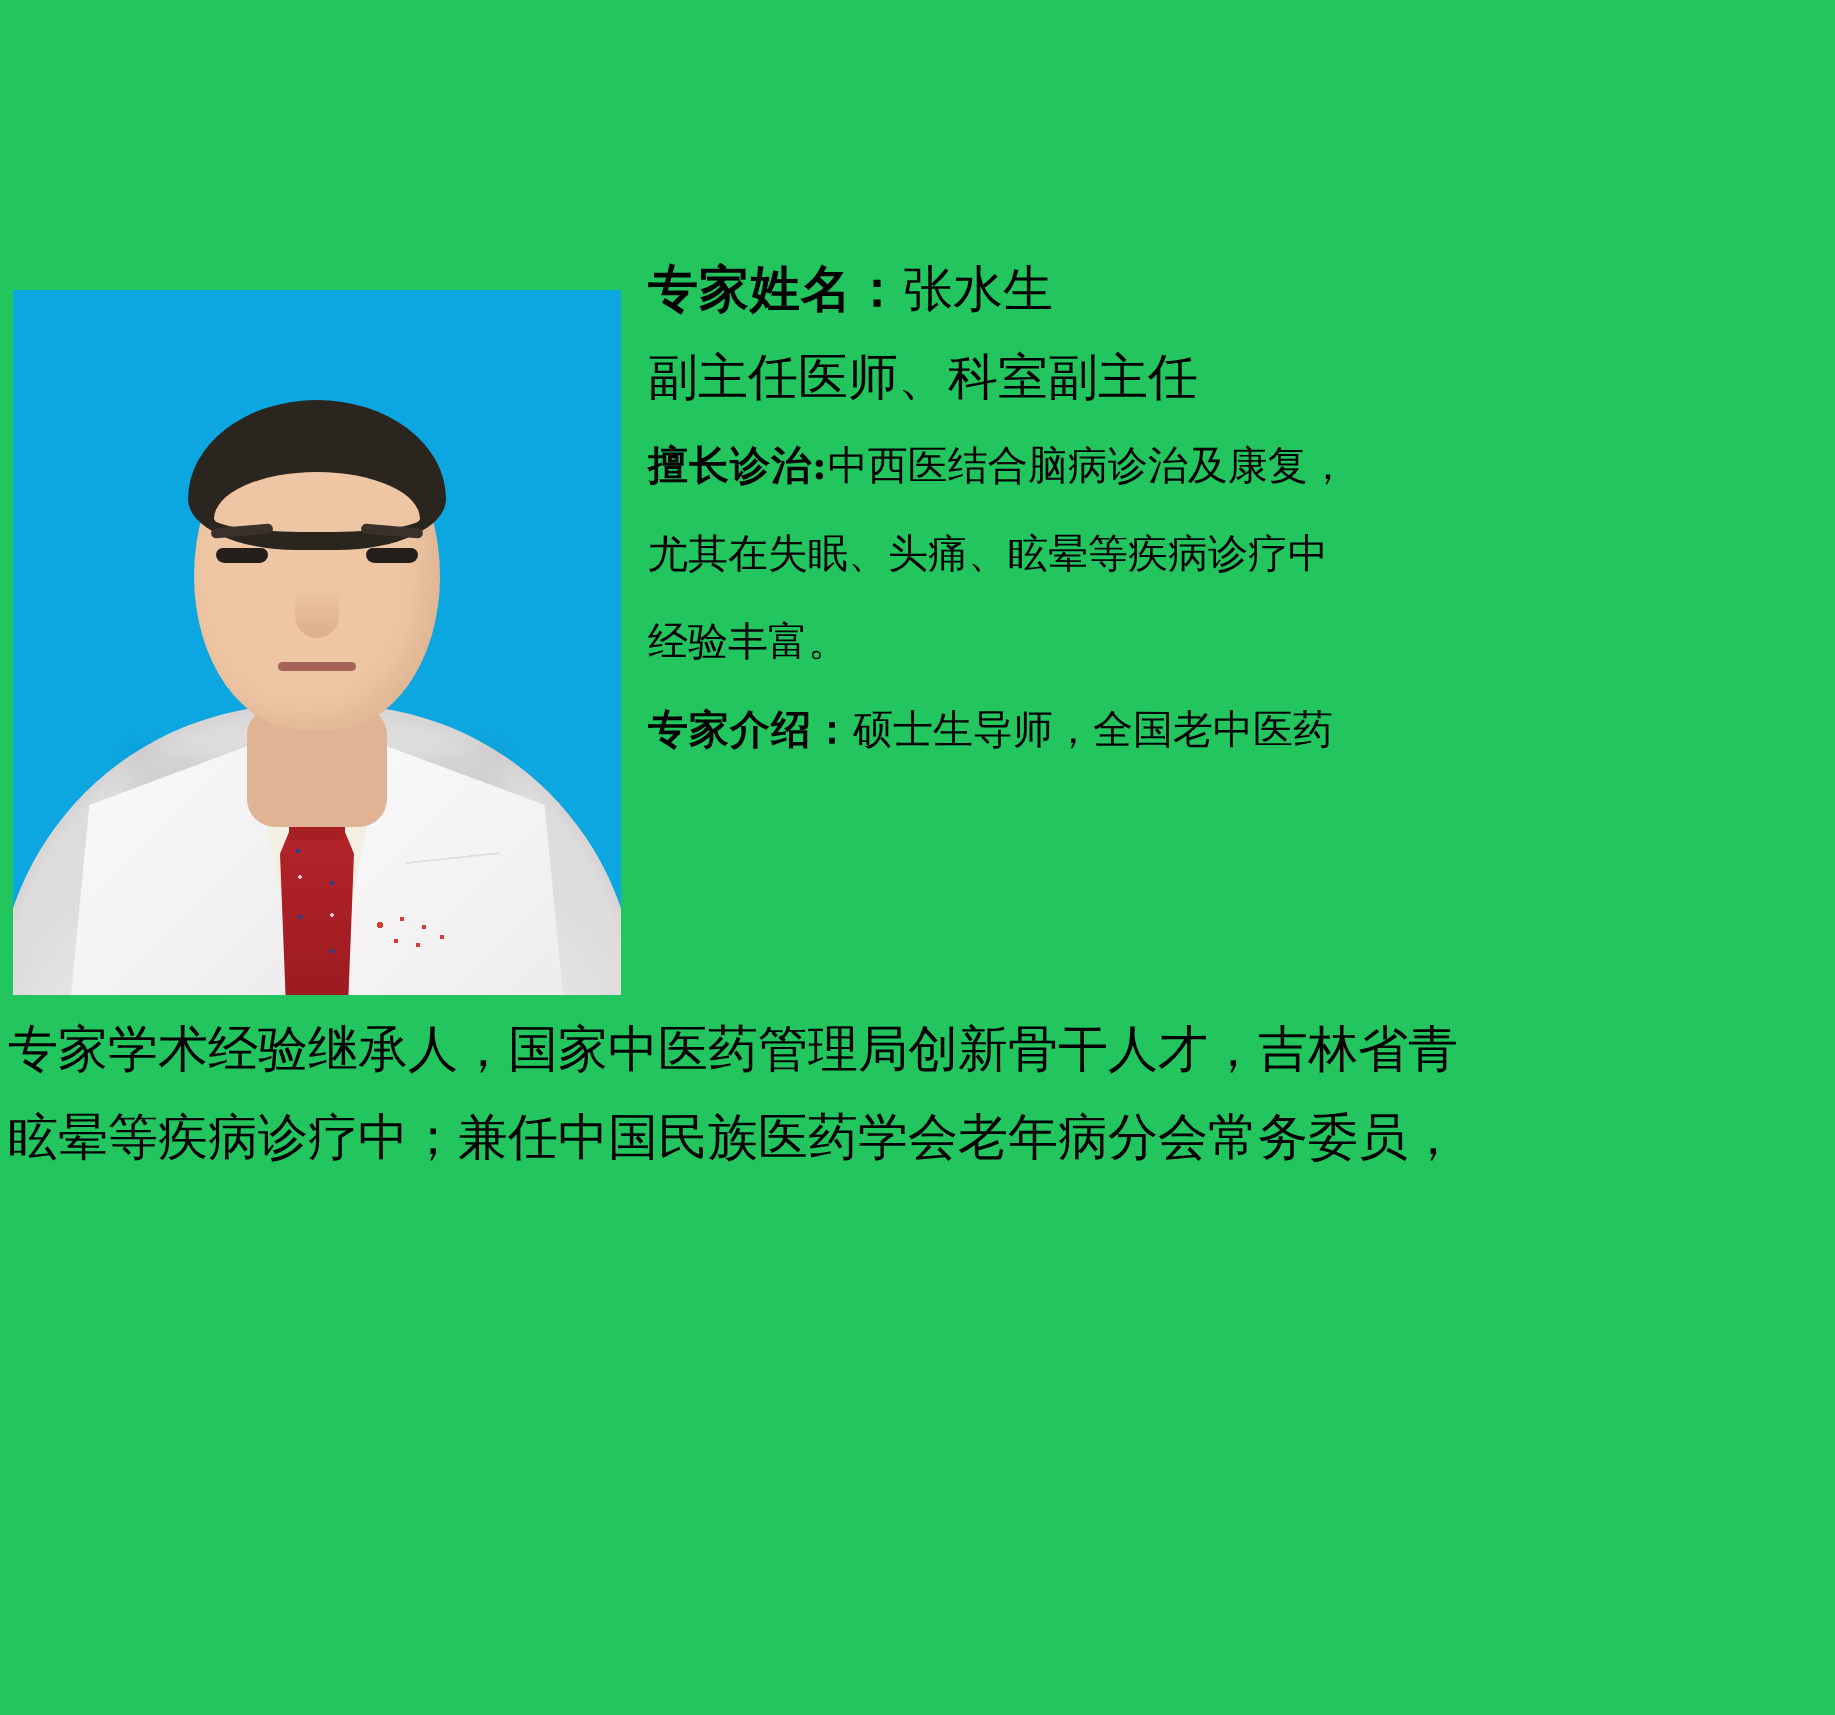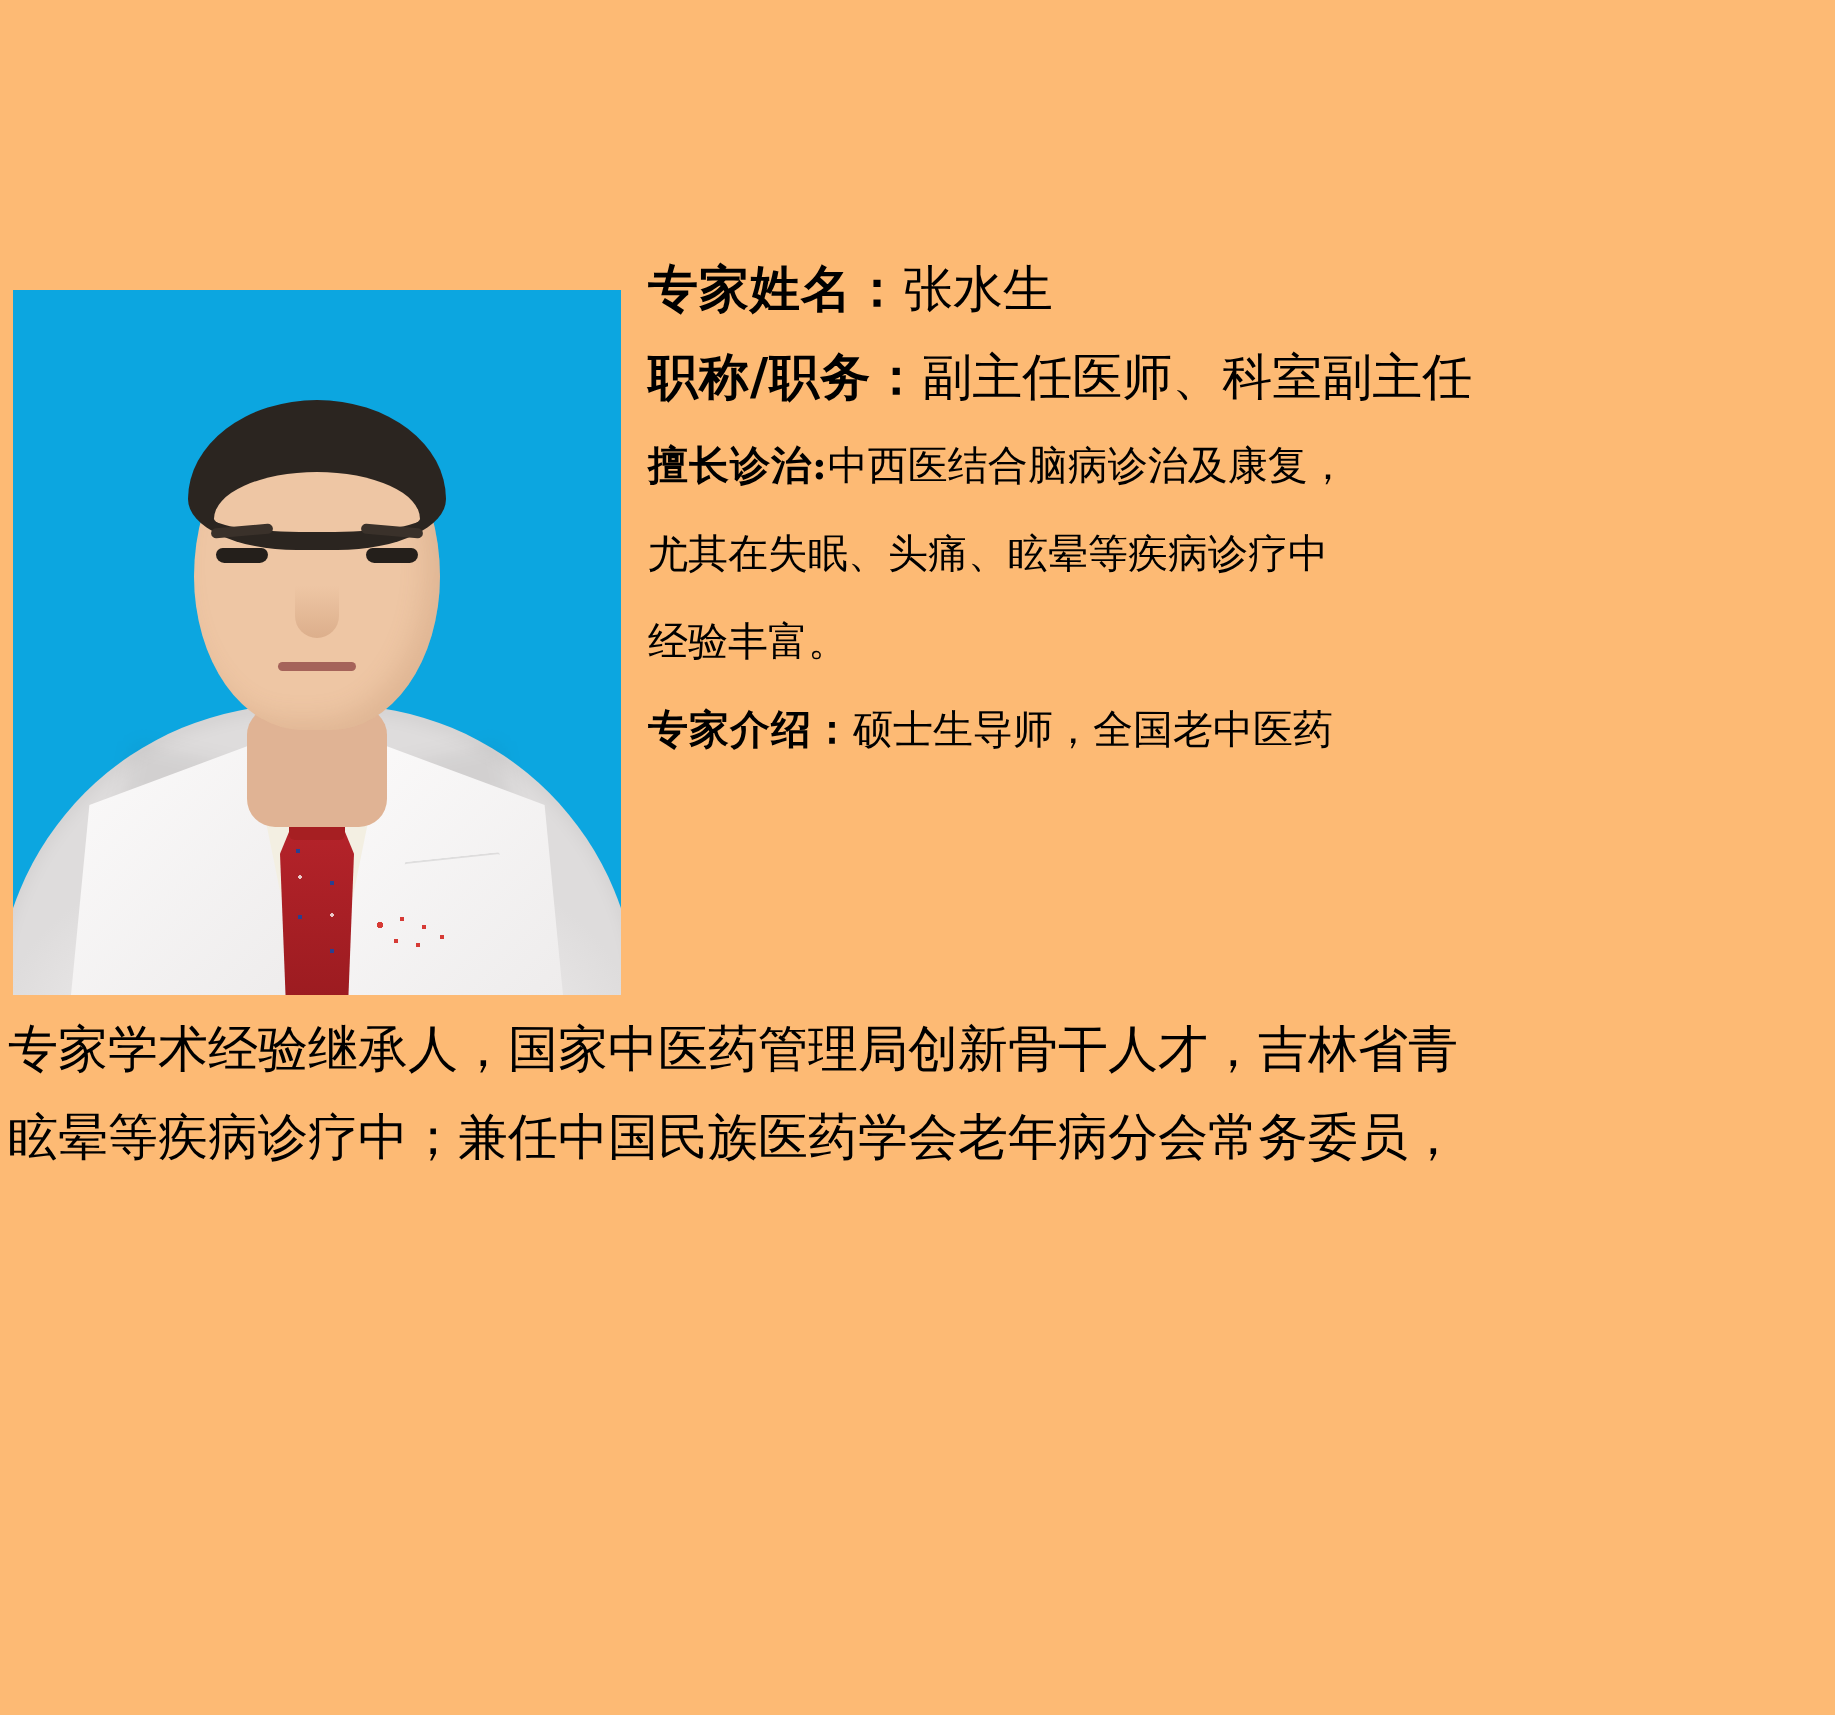--- a/index.html
+++ b/index.html
@@ -11,21 +11,21 @@
     width: 1835px;
     height: 1715px;
     position: relative;
     font-family: "DejaVu Serif", "Liberation Serif", serif;
     overflow: hidden;
   }
 
   #page {
     position: absolute;
     inset: 0;
-    background: #fdba74;
+    background: #22c55e;
     padding-left: 28px;
   }
 
   
   .photo-frame {
     position: absolute;
     left: 13px;
     top: 290px;
     width: 608px;
     height: 705px;
@@ -319,21 +319,20 @@
 
   <div class="info-block">
 
     <div class="info-line">
       <span class="lbl">专家姓名：</span>
       <span class="val">张水生</span>
     </div>
 
 
     <div class="info-line">
-      <span class="lbl">职称/职务：</span>
       <span class="val">副主任医师、科室副主任</span>
     </div>
 
     <div class="para-right">
       <div class="nowrap-line"><span class="lbl">擅长诊治:</span><span class="val">中西医结合脑病诊治及康复，</span></div>
       <div class="nowrap-line">尤其在失眠、头痛、眩晕等疾病诊疗中</div>
       <div class="nowrap-line">经验丰富。</div>
     </div>
 
     <div class="para-right">

